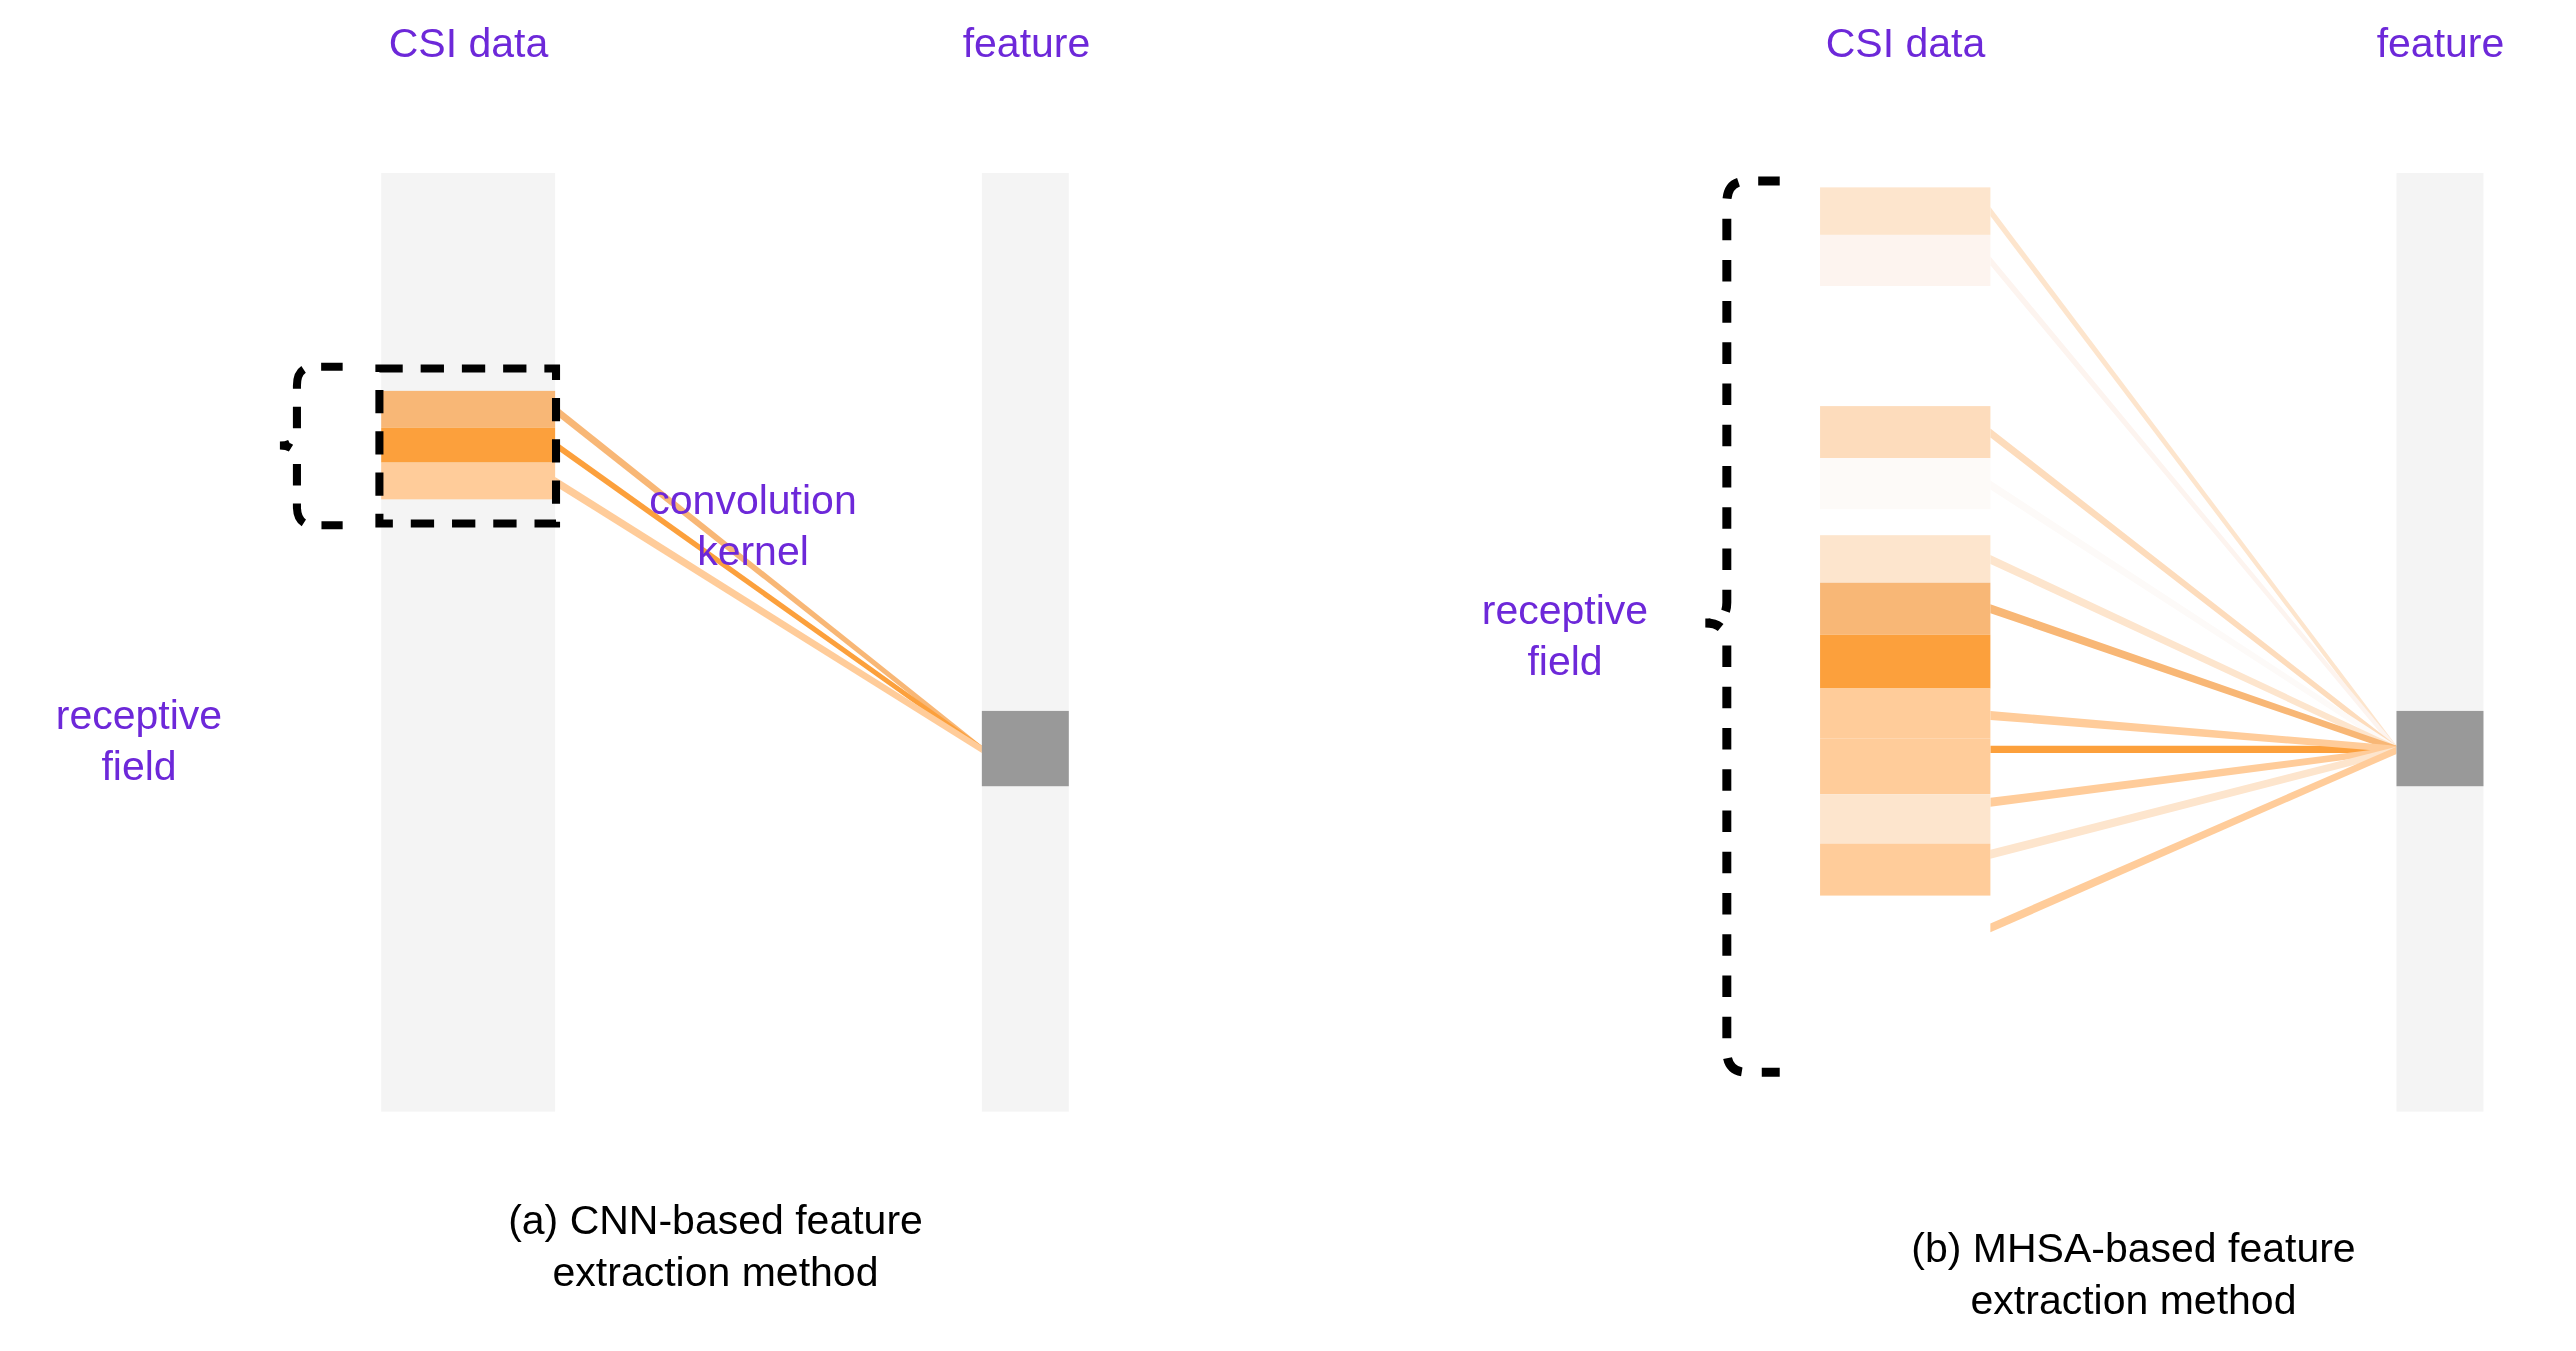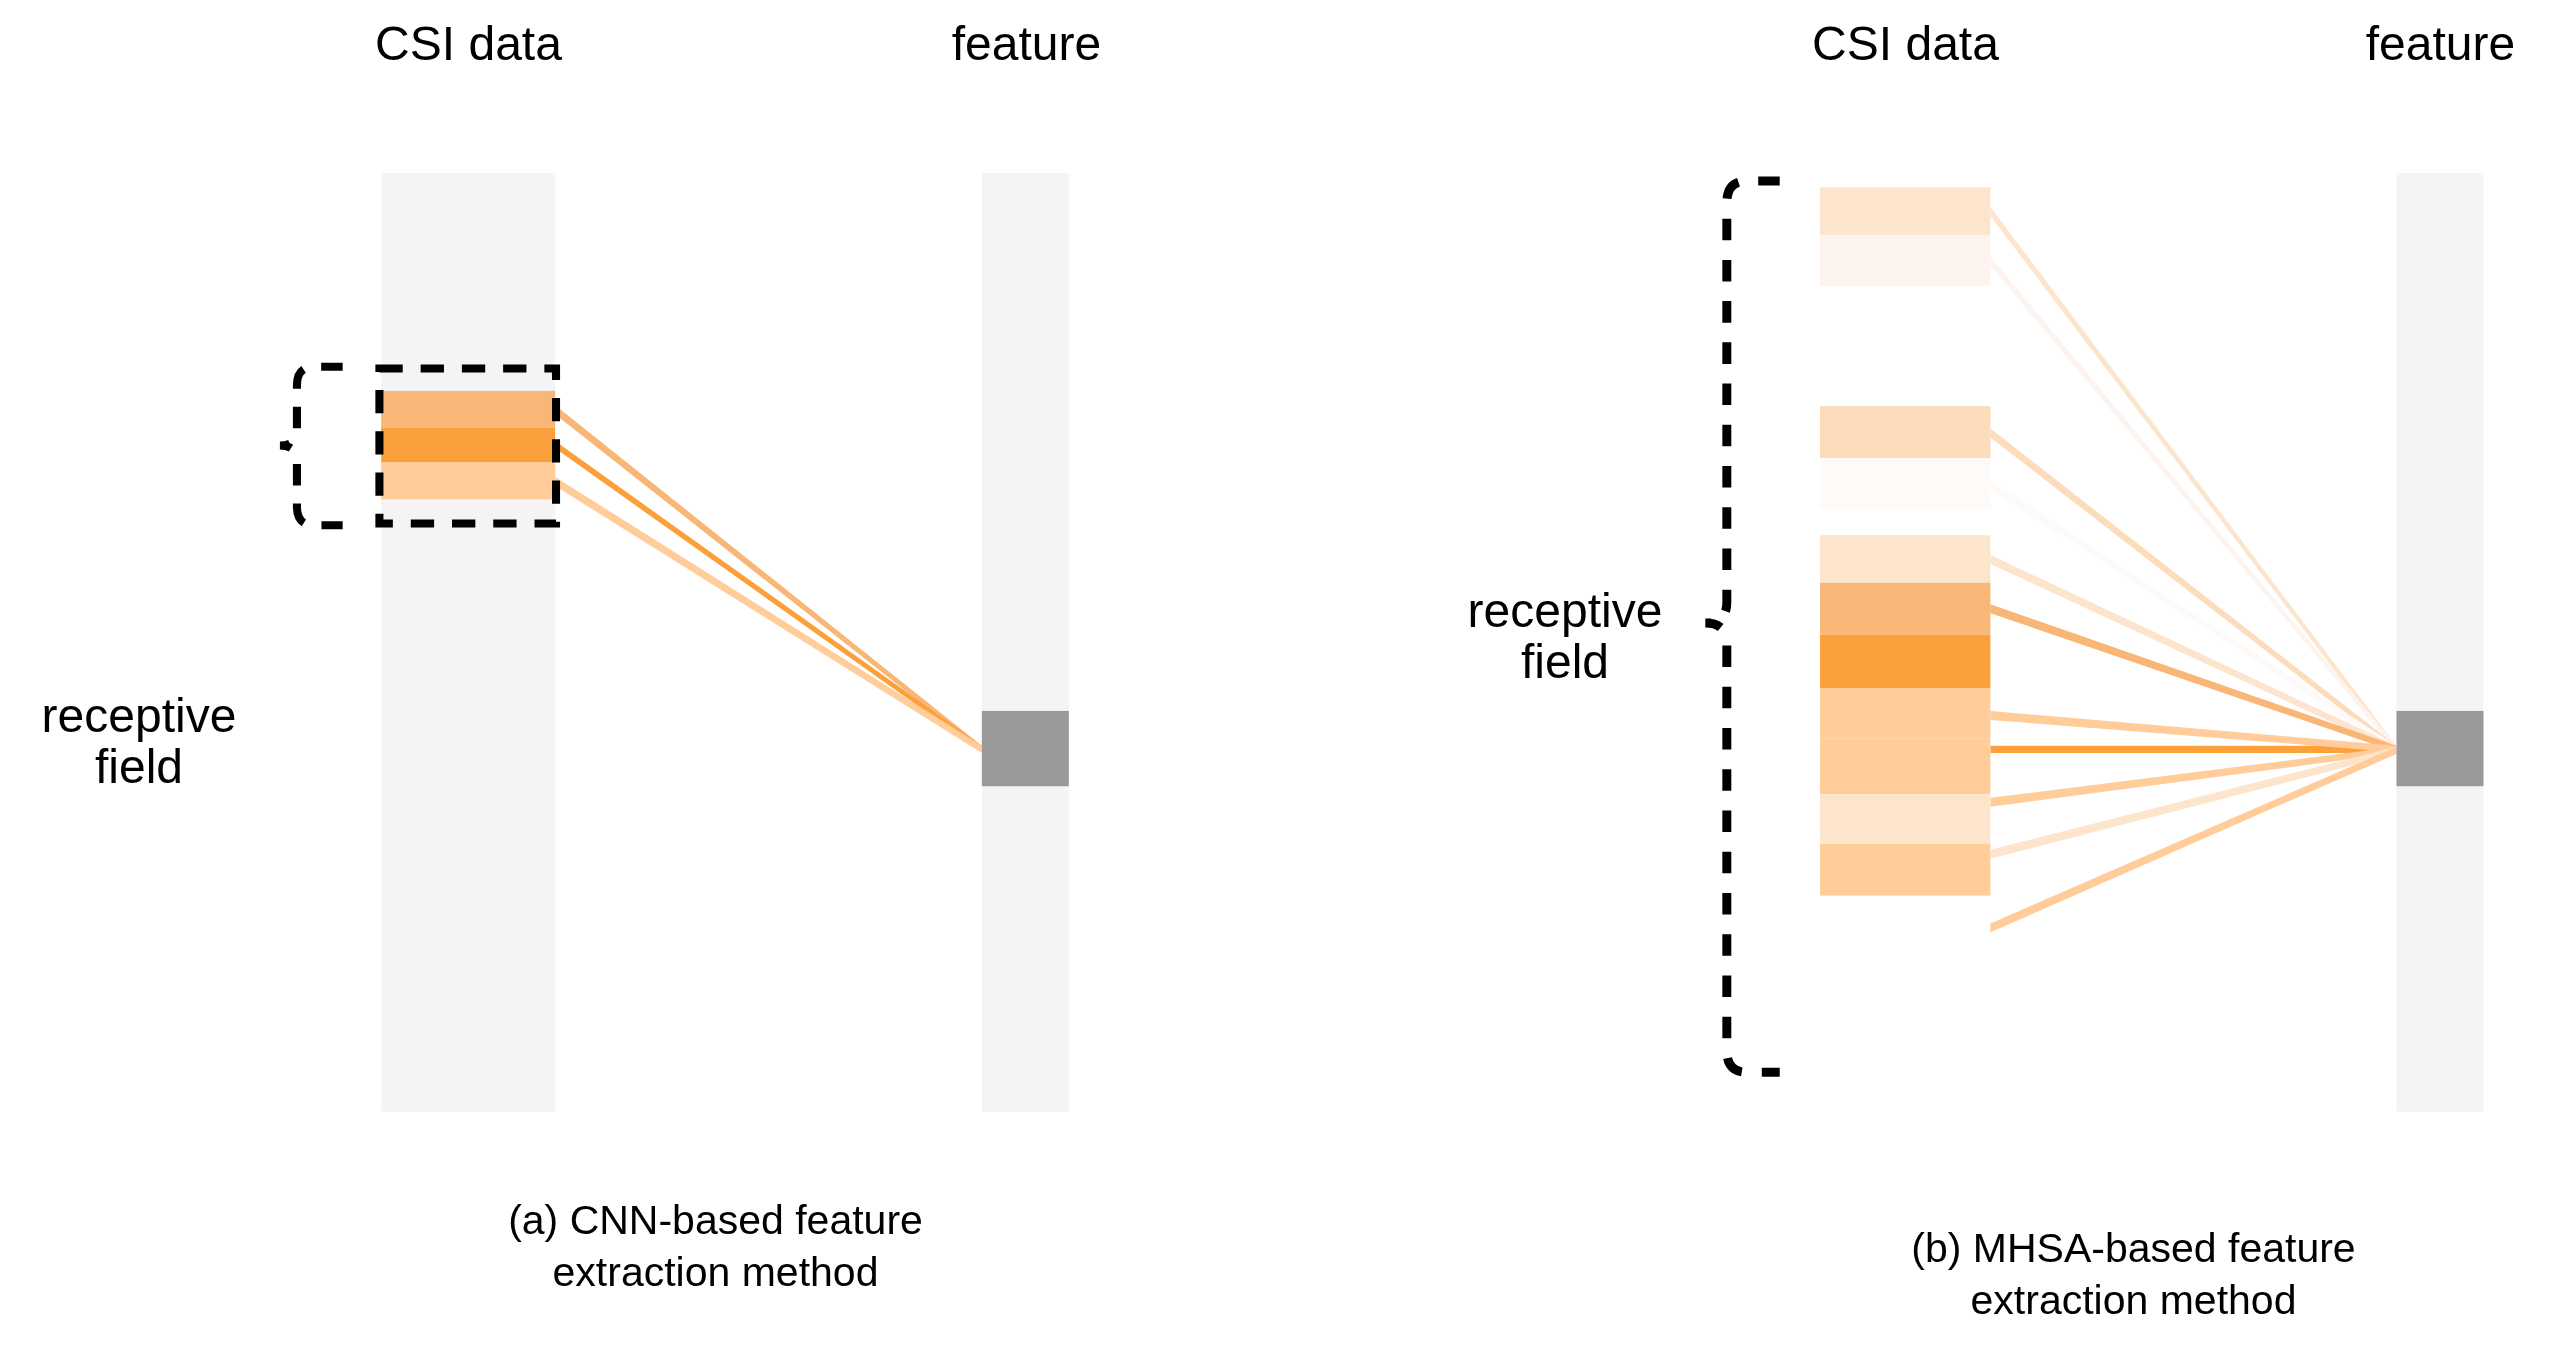--- a/index.html
+++ b/index.html
@@ -8,23 +8,23 @@
     width:2576px;height:1351px;
     font-family:"Liberation Sans","DejaVu Sans",sans-serif;
     color:#000;
     overflow:hidden;
     position:relative;
   }
   #stage{position:absolute;left:0;top:0;width:2576px;height:1351px;}
   svg#figure{position:absolute;left:0;top:0;width:2576px;height:1351px;display:block;}
   .lbl{
     position:absolute;
-    font-size:48px;
+    font-size:41px;
     line-height:51px;
-    color:#000000;
+    color:#6d28d9;
     text-align:center;
     white-space:pre;
     letter-spacing:0px;
   }
   .caption{
     position:absolute;
     font-size:41px;
     line-height:52px;
     text-align:center;
     white-space:pre-line;
@@ -103,20 +103,22 @@
 
   </svg>
 
   <div class="lbl" style="left:289px;top:18px;width:359px;">CSI data</div>
 
   <div class="lbl" style="left:847px;top:18px;width:359px;">feature</div>
 
   <div class="lbl" style="left:9px;top:690px;width:260px;">receptive
 field</div>
 
+  <div class="lbl" style="left:578px;top:475px;width:350px;">convolution
+kernel</div>
 
   <div class="caption" style="left:357px;top:1182px;width:717px;margin-top:12px;">(a) CNN-based feature
 extraction method</div>
 
   <div class="lbl" style="left:1726px;top:18px;width:359px;">CSI data</div>
 
   <div class="lbl" style="left:2261px;top:18px;width:359px;">feature</div>
 
   <div class="lbl" style="left:1435px;top:585px;width:260px;">receptive
 field</div>

